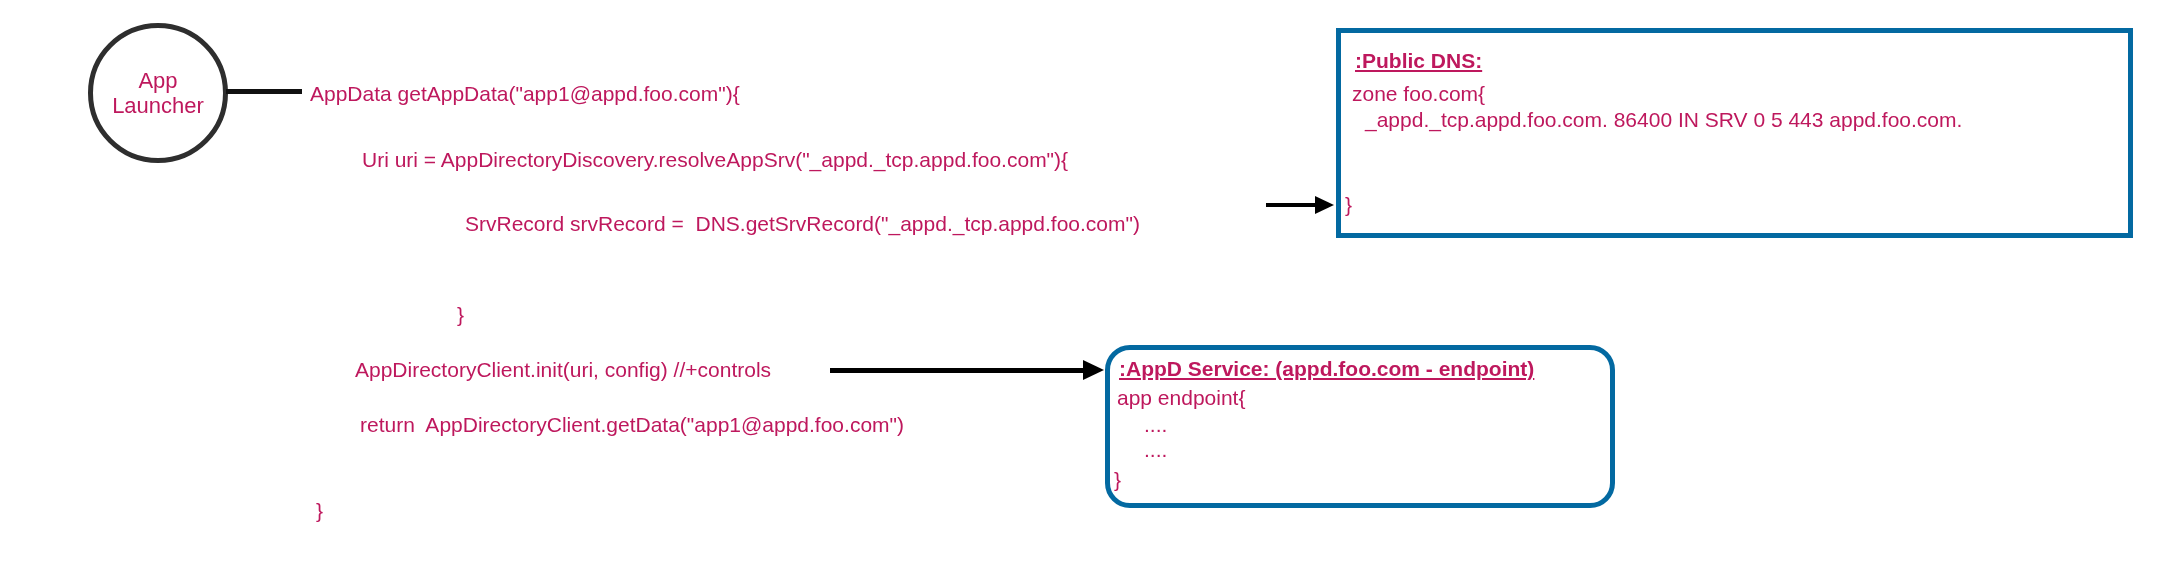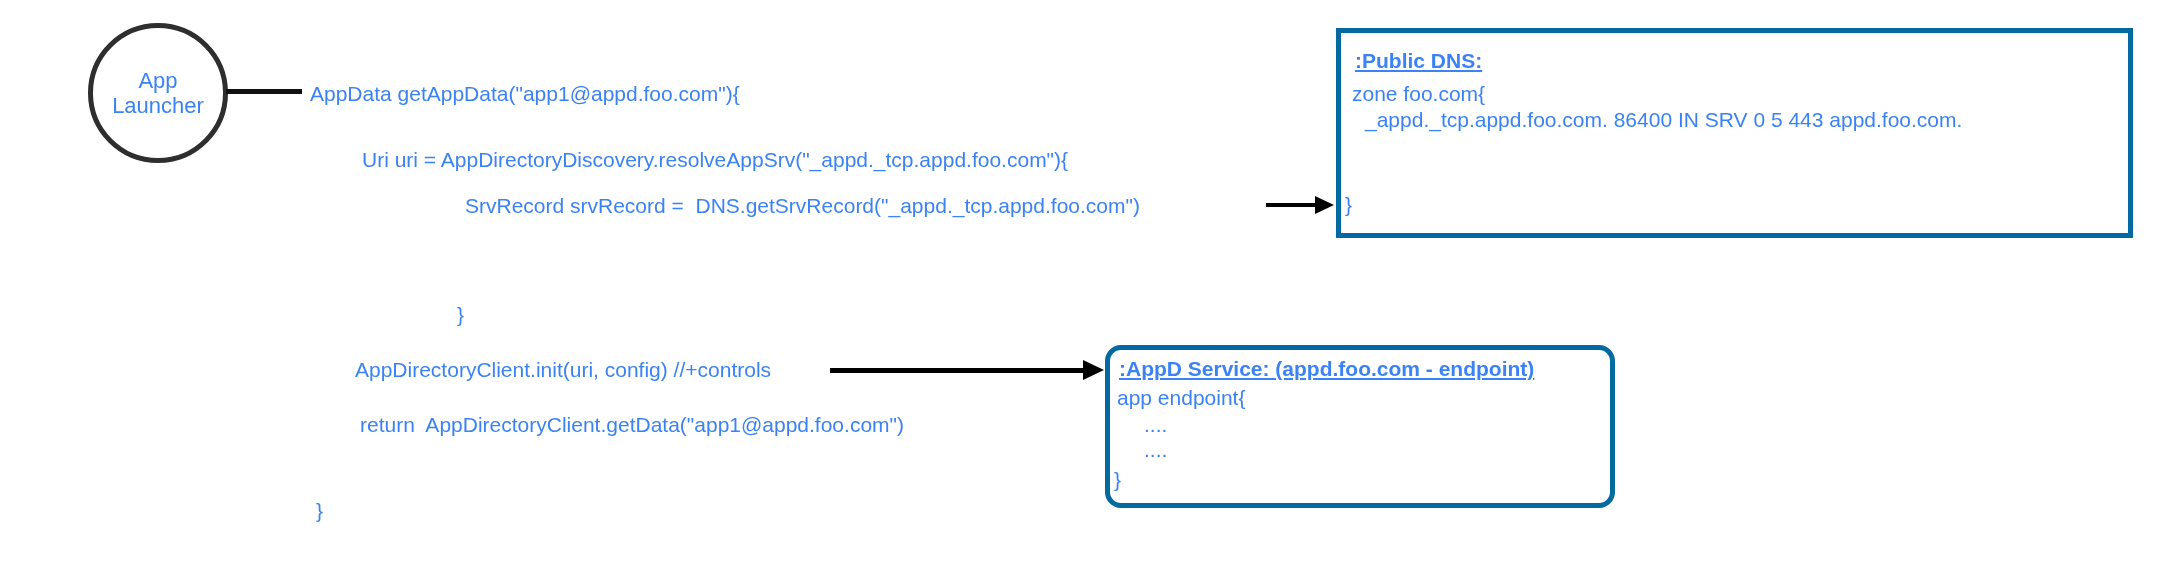--- a/index.html
+++ b/index.html
@@ -2,21 +2,21 @@
 <html><head>
 <meta charset="utf-8">
 <style>
   html, body { margin: 0; padding: 0; background: #ffffff; }
   .canvas {
     position: relative;
     width: 2175px;
     height: 567px;
     background: #ffffff;
     font-family: "Liberation Sans", sans-serif;
-    color: #3b82f6;
+    color: #be185d;
     overflow: hidden;
   }
 
   
   .actor {
     position: absolute;
     left: 88px; top: 23px;
     width: 140px; height: 140px;
     border: 5px solid #2e2e2e;
     border-radius: 50%;
@@ -39,21 +39,21 @@
 
   
   .code-line {
     position: absolute;
     font-size: 21px;
     line-height: 23px;
     white-space: pre;
   }
   .l1 { left: 310px; top: 82px; }
   .l2 { left: 362px; top: 148px; }
-  .l3 { left: 465px; top: 194px; }
+  .l3 { left: 465px; top: 212px; }
   .l4 { left: 461px; top: 249px; }
   .l5 { left: 457px; top: 303px; }
   .l6 { left: 355px; top: 358px; }
   .l7 { left: 348px; top: 413px; margin-left: 12px; }
   .l8 { left: 316px; top: 499px; }
 
   
   .arrow-line {
     position: absolute;
     background: #000000;
@@ -79,21 +79,21 @@
 
   
   .box {
     position: absolute;
     border: 5px solid #0369a1;
     box-sizing: border-box;
     background: #ffffff;
     font-size: 21px;
   }
   .dns-box { left: 1336px; top: 28px; width: 797px; height: 210px; }
-  .appd-box { left: 1105px; top: 345px; width: 510px; height: 163px; border-radius: 16px; padding-left: 24px; }
+  .appd-box { left: 1105px; top: 345px; width: 510px; height: 163px; border-radius: 25px; padding-left: 24px; }
 
   .box-line {
     position: absolute;
     white-space: pre;
     line-height: 23px;
   }
   .box-title {
     font-weight: bold;
     text-decoration: underline;
   }

